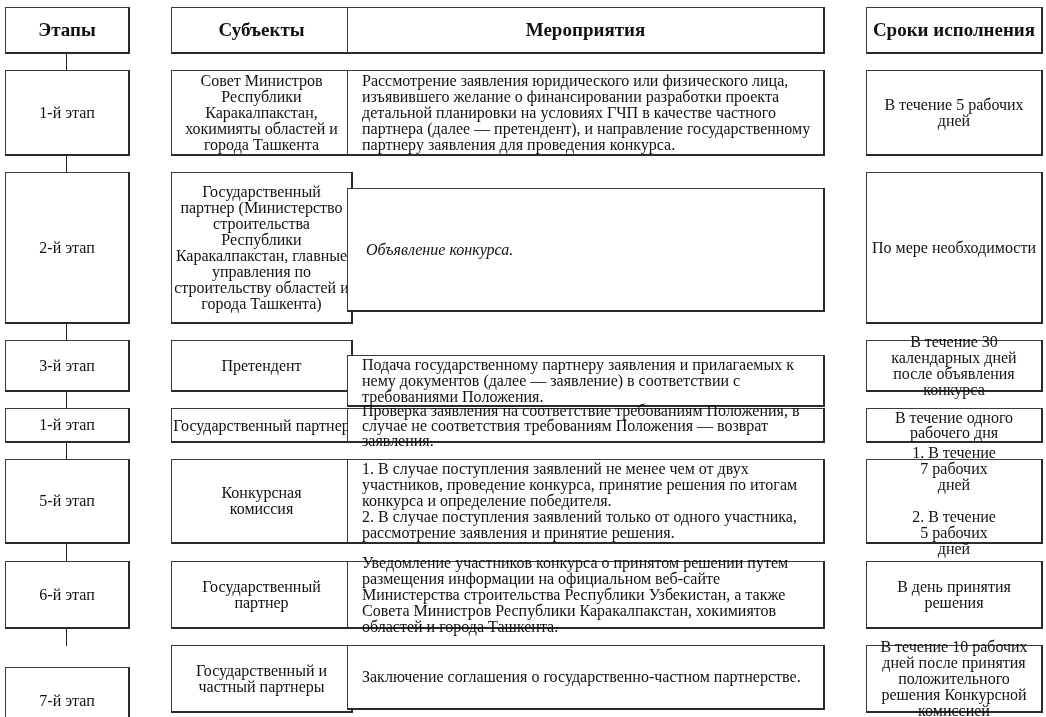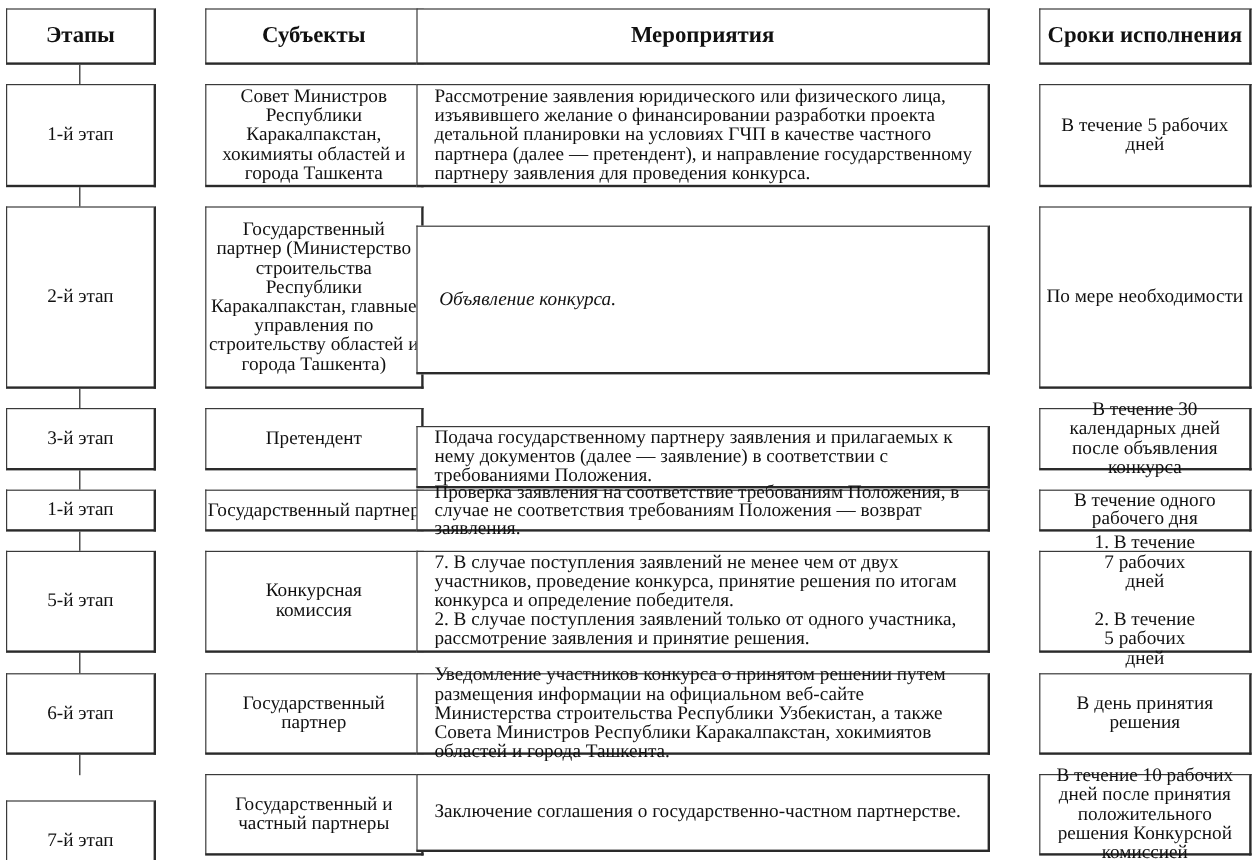--- a/index.html
+++ b/index.html
@@ -49,21 +49,21 @@
 <div class="box c3 left" style="top:340px;height:52px;margin-top:15px;">Подача государственному партнеру заявления и прилагаемых к нему документов (далее — заявление) в соответствии с требованиями Положения.</div>
 <div class="box c4" style="top:340px;height:52px;padding:0 4px;">В течение 30 календарных дней после объявления конкурса</div>
 
 <div class="box c1" style="top:408px;height:35px;">1-й этап</div>
 <div class="box c2" style="top:408px;height:35px;line-height:15px;">Государственный партнер</div>
 <div class="box c3 left" style="top:408px;height:35px;line-height:15px;">Проверка заявления на соответствие требованиям Положения, в случае не соответствия требованиям Положения — возврат заявления.</div>
 <div class="box c4" style="top:408px;height:35px;line-height:15px;">В течение одного рабочего дня</div>
 
 <div class="box c1" style="top:459px;height:85px;">5-й этап</div>
 <div class="box c2" style="top:459px;height:85px;padding:0 36px;">Конкурсная комиссия</div>
-<div class="box c3 left pre" style="top:459px;height:85px;">7. В случае поступления заявлений не менее чем от двух участников, проведение конкурса, принятие решения по итогам конкурса и определение победителя.
+<div class="box c3 left pre" style="top:459px;height:85px;">1. В случае поступления заявлений не менее чем от двух участников, проведение конкурса, принятие решения по итогам конкурса и определение победителя.
 2. В случае поступления заявлений только от одного участника, рассмотрение заявления и принятие решения.</div>
 <div class="box c4 pre" style="top:459px;height:85px;padding:0 40px;">1. В течение 7 рабочих дней
 
 2. В течение 5 рабочих дней</div>
 
 <div class="box c1" style="top:561px;height:68px;">6-й этап</div>
 <div class="box c2" style="top:561px;height:68px;padding:0 20px;">Государственный партнер</div>
 <div class="box c3 left" style="top:561px;height:68px;">Уведомление участников конкурса о принятом решении путем размещения информации на официальном веб-сайте Министерства строительства Республики Узбекистан, а также Совета Министров Республики Каракалпакстан, хокимиятов областей и города Ташкента.</div>
 <div class="box c4" style="top:561px;height:68px;padding:0 30px;">В день принятия решения</div>
 

